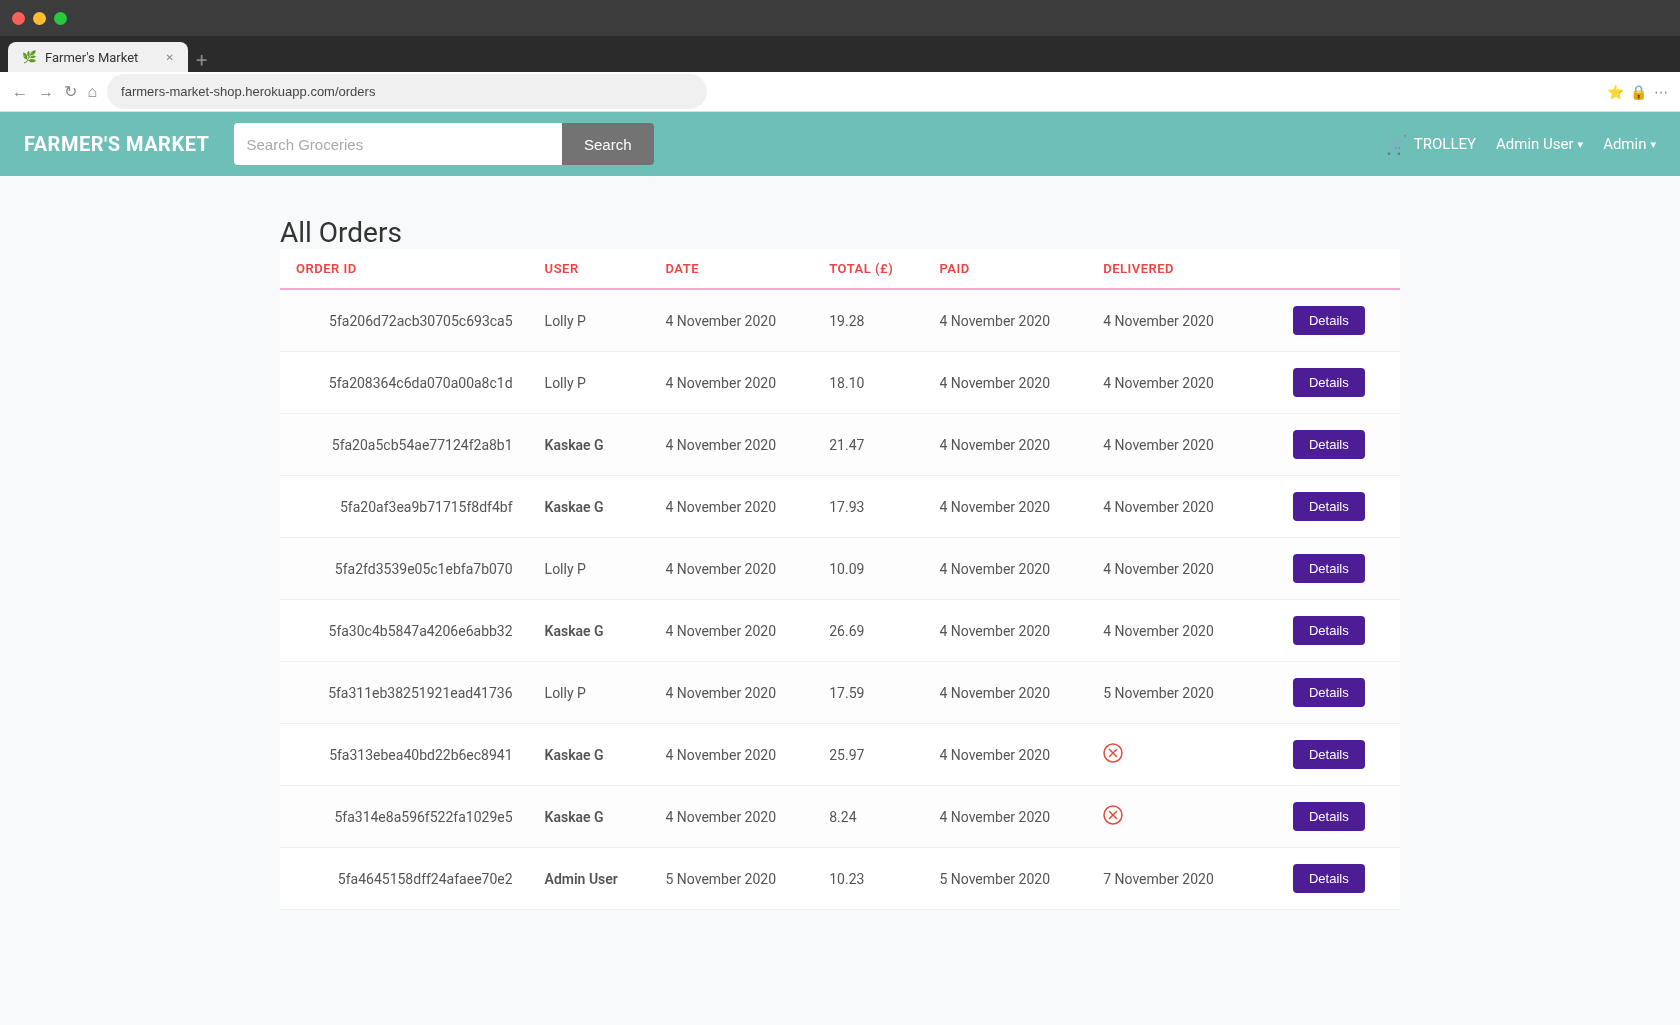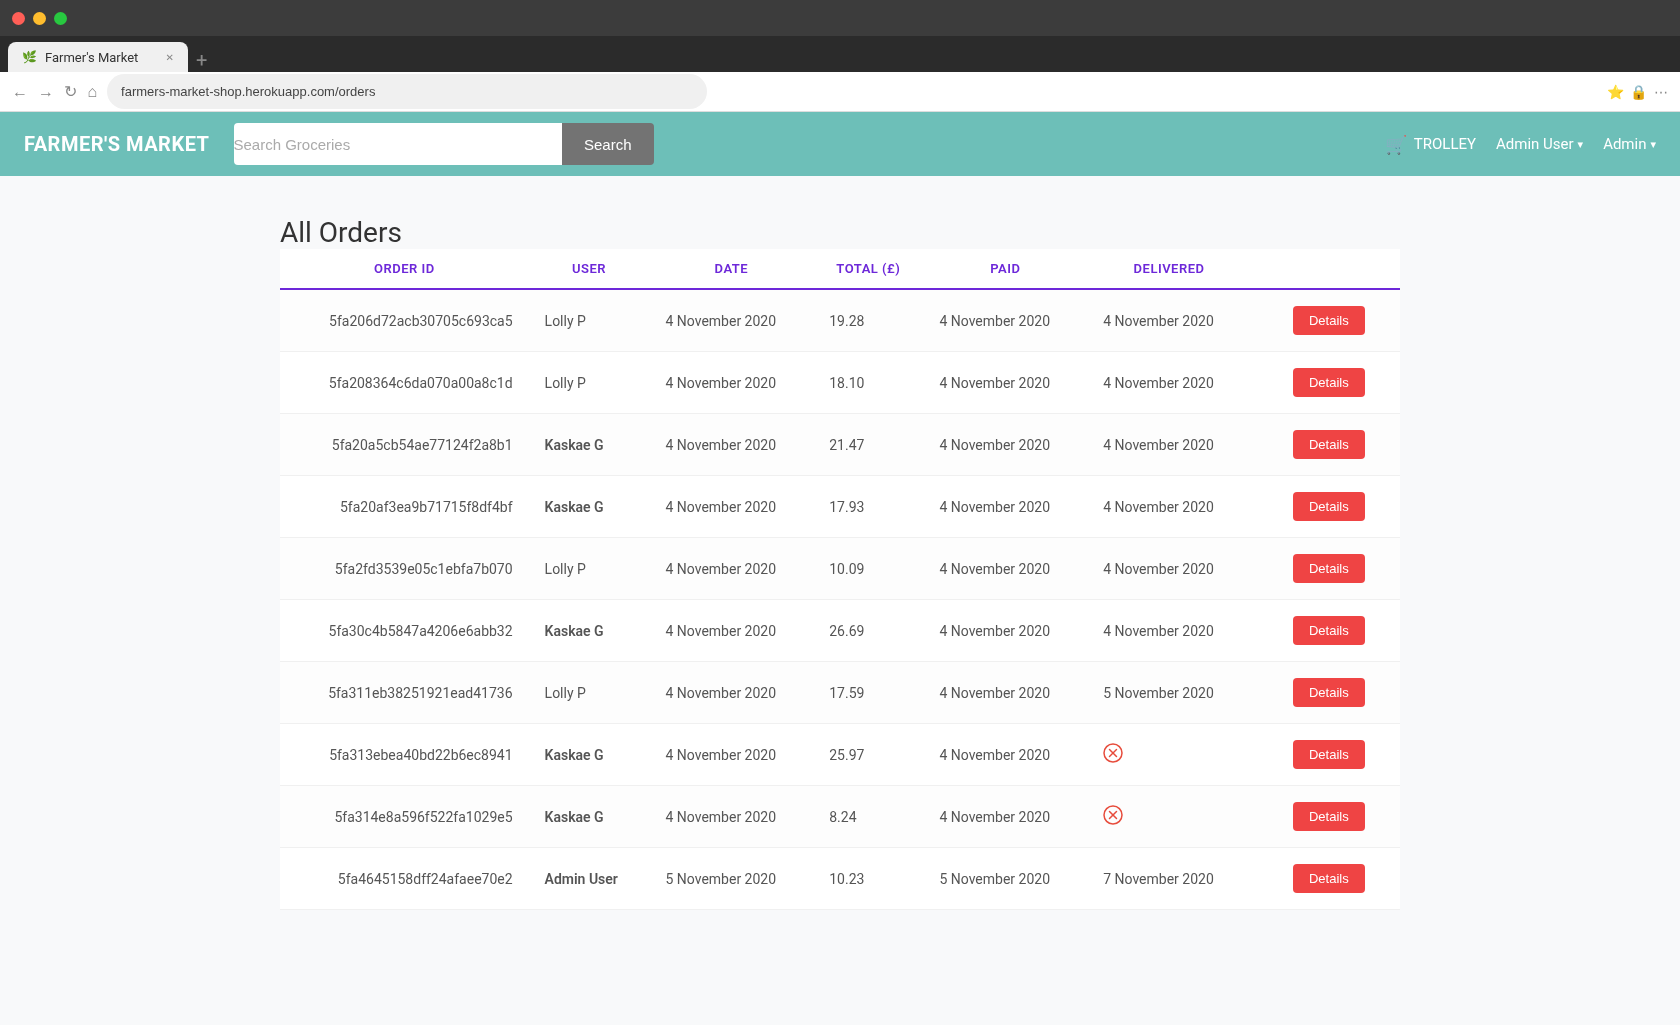--- a/index.html
+++ b/index.html
@@ -26,21 +26,21 @@
       align-items: center;
       flex: 1;
       max-width: 420px;
       gap: 0;
     }
     .nav-search-input {
       flex: 1;
       height: 42px;
       border: none;
       border-radius: 4px 0 0 4px;
-      padding: 0 0;
+      padding: 0 13px;
       font-size: 15px;
       outline: none;
       color: #555;
     }
     .nav-search-input::placeholder { color: #aaa; }
     .nav-search-btn {
       height: 42px;
       padding: 0 22px;
       background: #737373;
       color: #fff;
@@ -87,43 +87,43 @@
       color: #333;
     }
 
     
     .orders-table {
       width: 100%;
       border-collapse: collapse;
       background: #fff;
     }
     .orders-table th {
-      text-align: center;
+      text-align: left;
       font-size: 13px;
       font-weight: 600;
-      color: #6d28d9;
+      color: #ef4444;
       padding: 12px 16px;
-      border-bottom: 2px solid #6d28d9;
+      border-bottom: 2px solid #f9a8d4;
       letter-spacing: 0.5px;
       text-transform: uppercase;
     }
     .orders-table td {
       padding: 16px 16px;
       font-size: 14px;
       color: #555;
       border-bottom: 1px solid #f0f0f0;
       vertical-align: middle;
     }
     .orders-table tbody tr:nth-child(odd) { background: #fdfdfd; }
 
     .order-id { color: #888; font-size: 13px; text-align: right; }
     .user-bold { font-weight: 600; color: #444; }
 
     .details-btn {
-      background: #ef4444;
+      background: #4c1d95;
       color: #fff;
       border: none;
       border-radius: 4px;
       padding: 7px 16px;
       font-size: 13px;
       cursor: pointer;
       white-space: nowrap;
       margin-left: 26px;
     }
 

